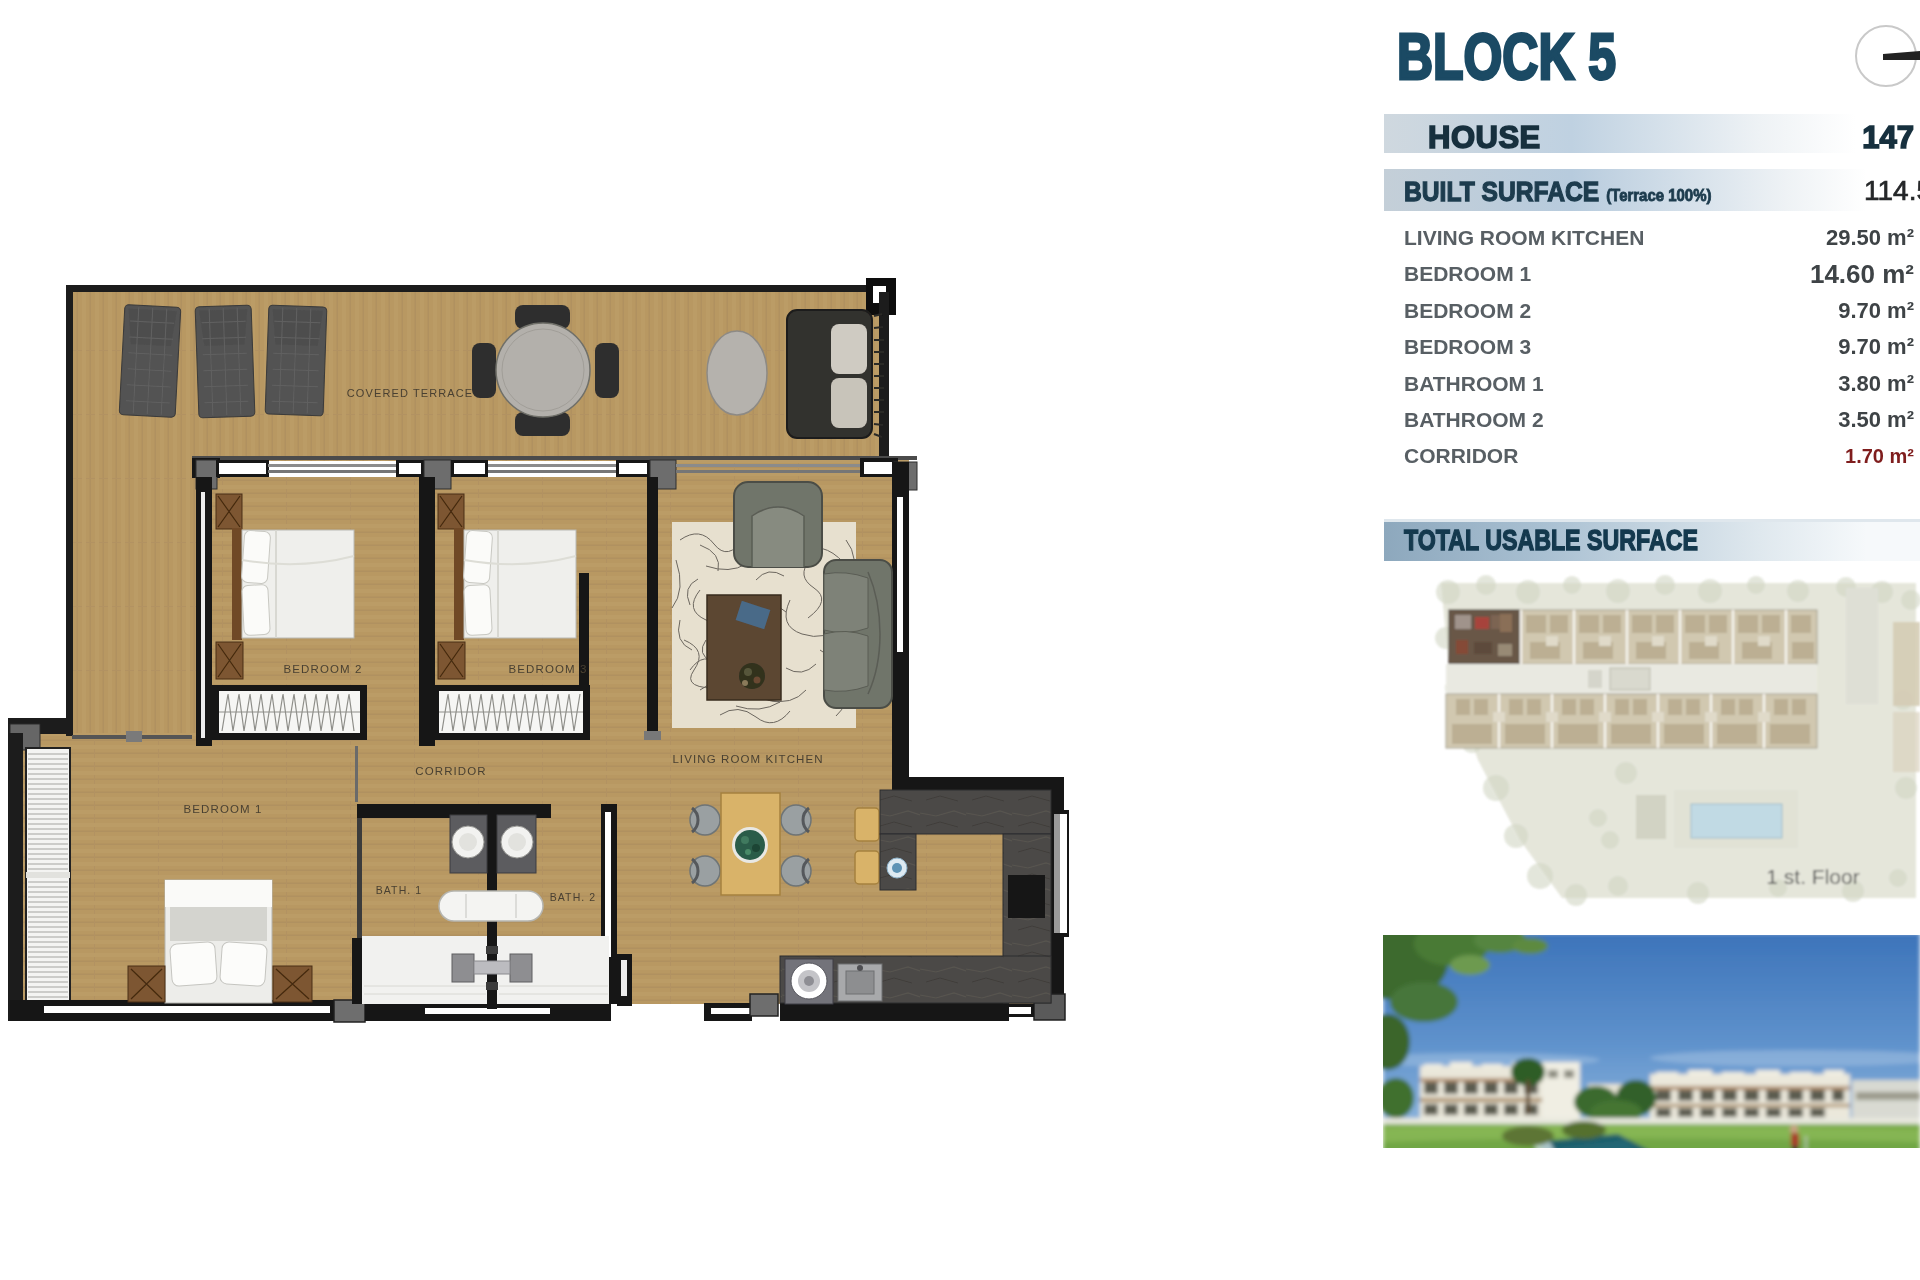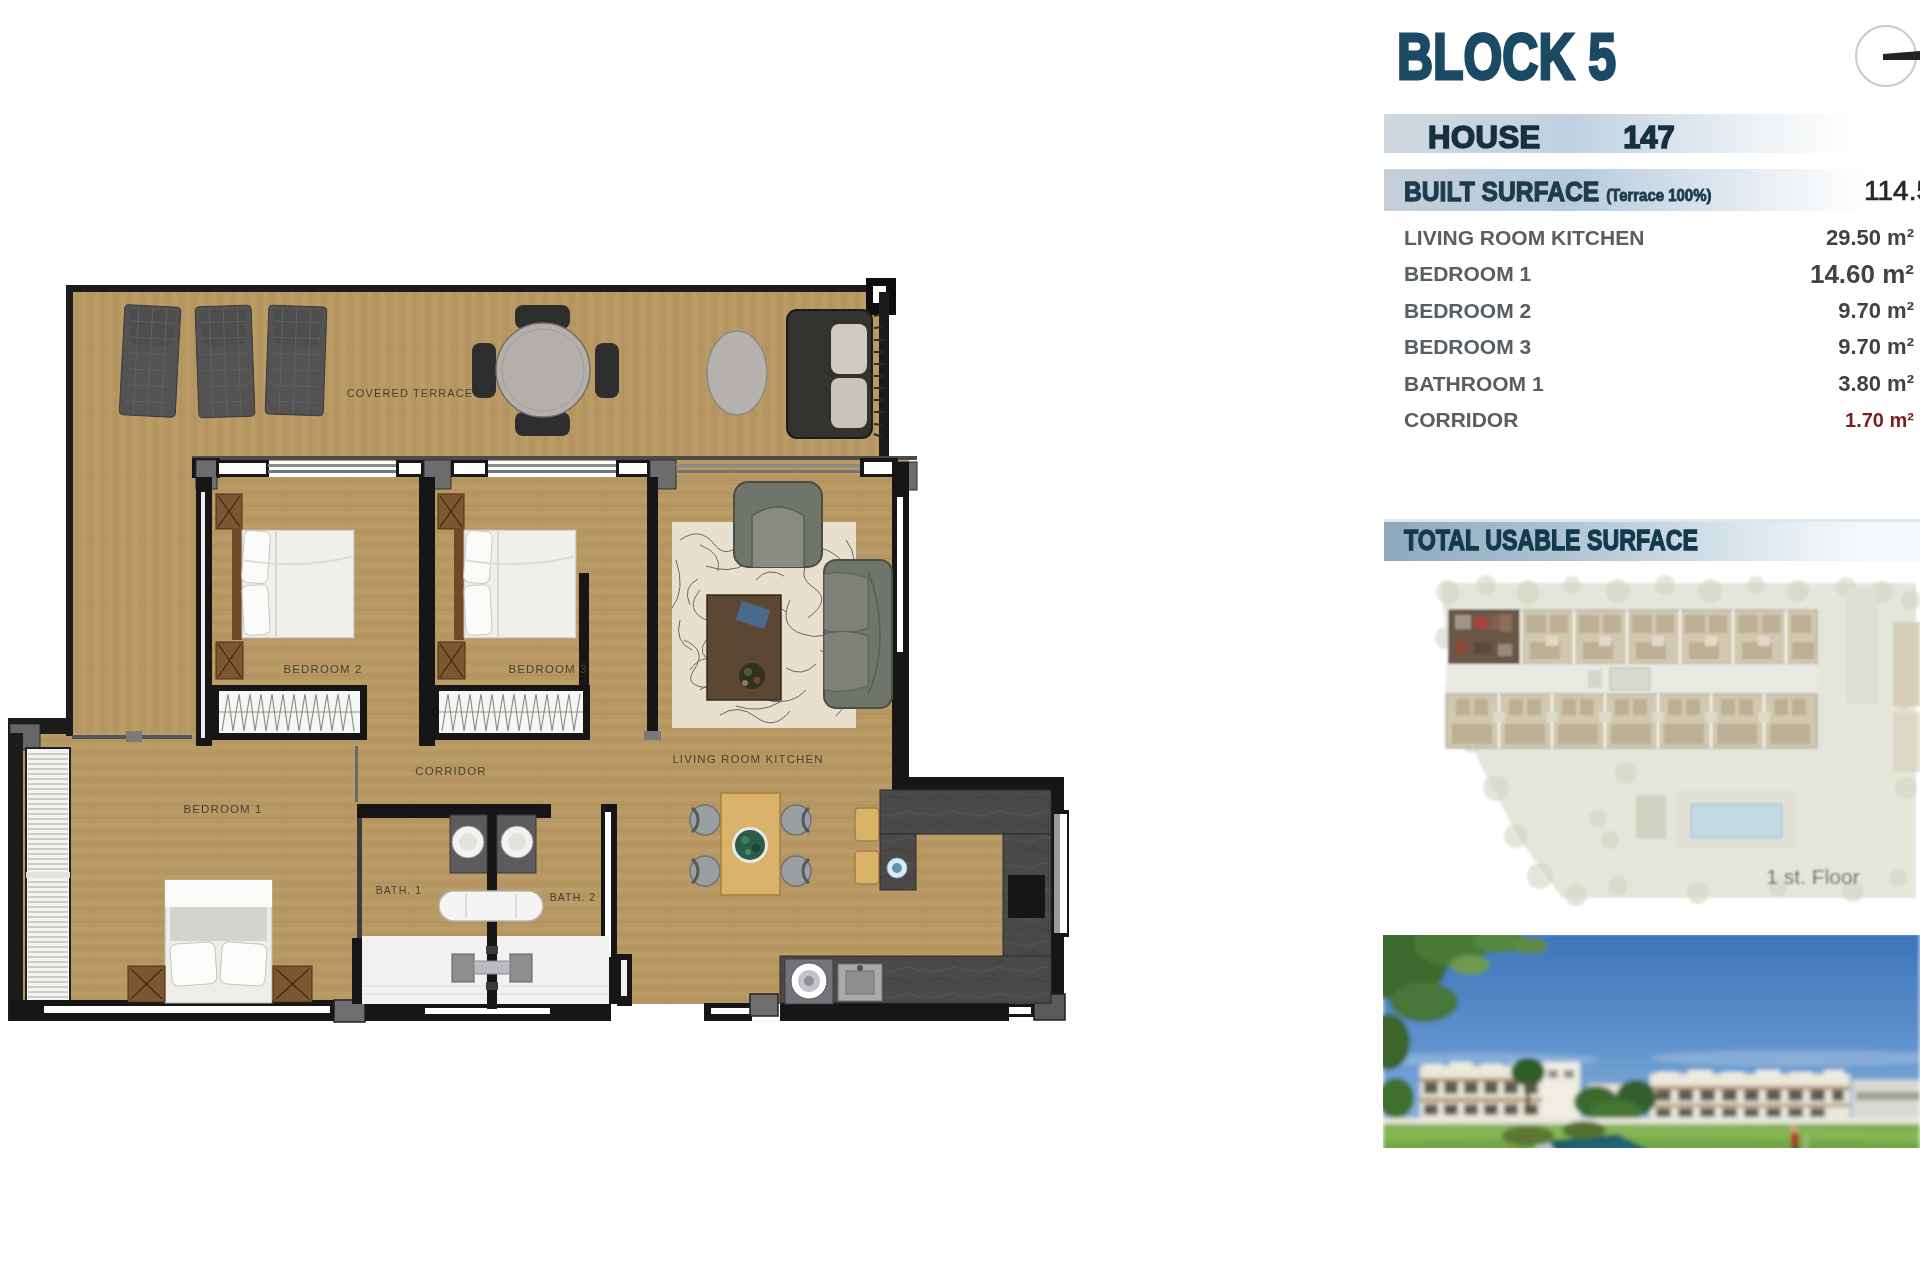--- a/index.html
+++ b/index.html
@@ -754,30 +754,31 @@
 <line x1="1806" y1="1136" x2="1806" y2="1160" stroke="#cfcfcf" stroke-width="1.5"></line>
 
 <rect x="1383" y="1240" width="537" height="9" fill="#cfe2ee" opacity="0.85"></rect>
 </g>
 </svg>
 
 <div style="position:absolute;left:1397px;top:20px;font-size:64px;font-weight:bold;color:#1b4a64;-webkit-text-stroke:3px #1b4a64;transform:scaleX(0.78);transform-origin:left;white-space:nowrap;">BLOCK 5</div>
 
 <div style="position:absolute;left:1384px;top:114px;width:536px;height:39px;background:linear-gradient(90deg,#cfd8df 0%,#bfd1e1 35%,#eef2f5 70%,#ffffff 88%);"></div>
 <div style="position:absolute;left:1404px;top:120px;font-size:31px;font-weight:bold;color:#17303e;-webkit-text-stroke:1.6px #17303e;letter-spacing:0.5px;margin-left:24px;">HOUSE</div>
-<div style="position:absolute;left:1384px;top:120px;width:530px;text-align:center;font-size:31px;font-weight:bold;color:#17303e;-webkit-text-stroke:1.6px #17303e;">147</div>
+<div style="position:absolute;left:1384px;top:120px;width:530px;text-align:right;font-size:31px;font-weight:bold;color:#17303e;-webkit-text-stroke:1.6px #17303e;">147</div>
 
 <div style="position:absolute;left:1384px;top:169px;width:536px;height:42px;background:linear-gradient(90deg,#c4cfd8 0%,#b7cbdd 35%,#eef2f5 75%,#ffffff 90%);"></div>
 <div style="position:absolute;left:1404px;top:176px;font-size:28px;font-weight:bold;color:#1d3c4e;-webkit-text-stroke:1.3px #1d3c4e;transform:scaleX(0.88);transform-origin:left;white-space:nowrap;">BUILT SURFACE <span style="font-size:17px;-webkit-text-stroke:0.9px #1d3c4e;">(Terrace 100%)</span></div>
 <div style="position:absolute;left:1460px;top:175px;width:528px;text-align:right;font-size:28px;font-weight:normal;color:#26282a;-webkit-text-stroke:0.7px #26282a;">114.50 m²</div>
 
 <div style="position:absolute;left:1404px;top:220px;width:510px;font-size:21px;font-weight:bold;color:#585f64;line-height:36.4px;">
 <div>LIVING ROOM KITCHEN<span style="float:right;color:#3e4346;font-size:22px;">29.50 m²</span></div>
 <div>BEDROOM 1<span style="float:right;color:#3e4346;font-size:26px;">14.60 m²</span></div>
 <div>BEDROOM 2<span style="float:right;color:#3e4346;font-size:22px;">9.70 m²</span></div>
 <div>BEDROOM 3<span style="float:right;color:#3e4346;font-size:22px;">9.70 m²</span></div>
 <div>BATHROOM 1<span style="float:right;color:#3e4346;font-size:22px;">3.80 m²</span></div>
+<div>BATHROOM 2<span style="float:right;color:#3e4346;font-size:22px;">3.50 m²</span></div>
 <div>CORRIDOR<span style="float:right;color:#7f1d1d;font-size:20px;">1.70 m²</span></div>
 </div>
 
 <div style="position:absolute;left:1384px;top:519px;width:536px;height:39px;background:linear-gradient(90deg,#8da8bd 0%,#a9c0d2 30%,#dfe8ee 70%,#f6f9fb 90%);border-top:3px solid #dfe7ed;"></div>
 <div style="position:absolute;left:1404px;top:524px;font-size:29px;font-weight:bold;color:#14394e;-webkit-text-stroke:1.4px #14394e;transform:scaleX(0.8);transform-origin:left;white-space:nowrap;">TOTAL USABLE SURFACE</div>
 </div>
 
 </body></html>

